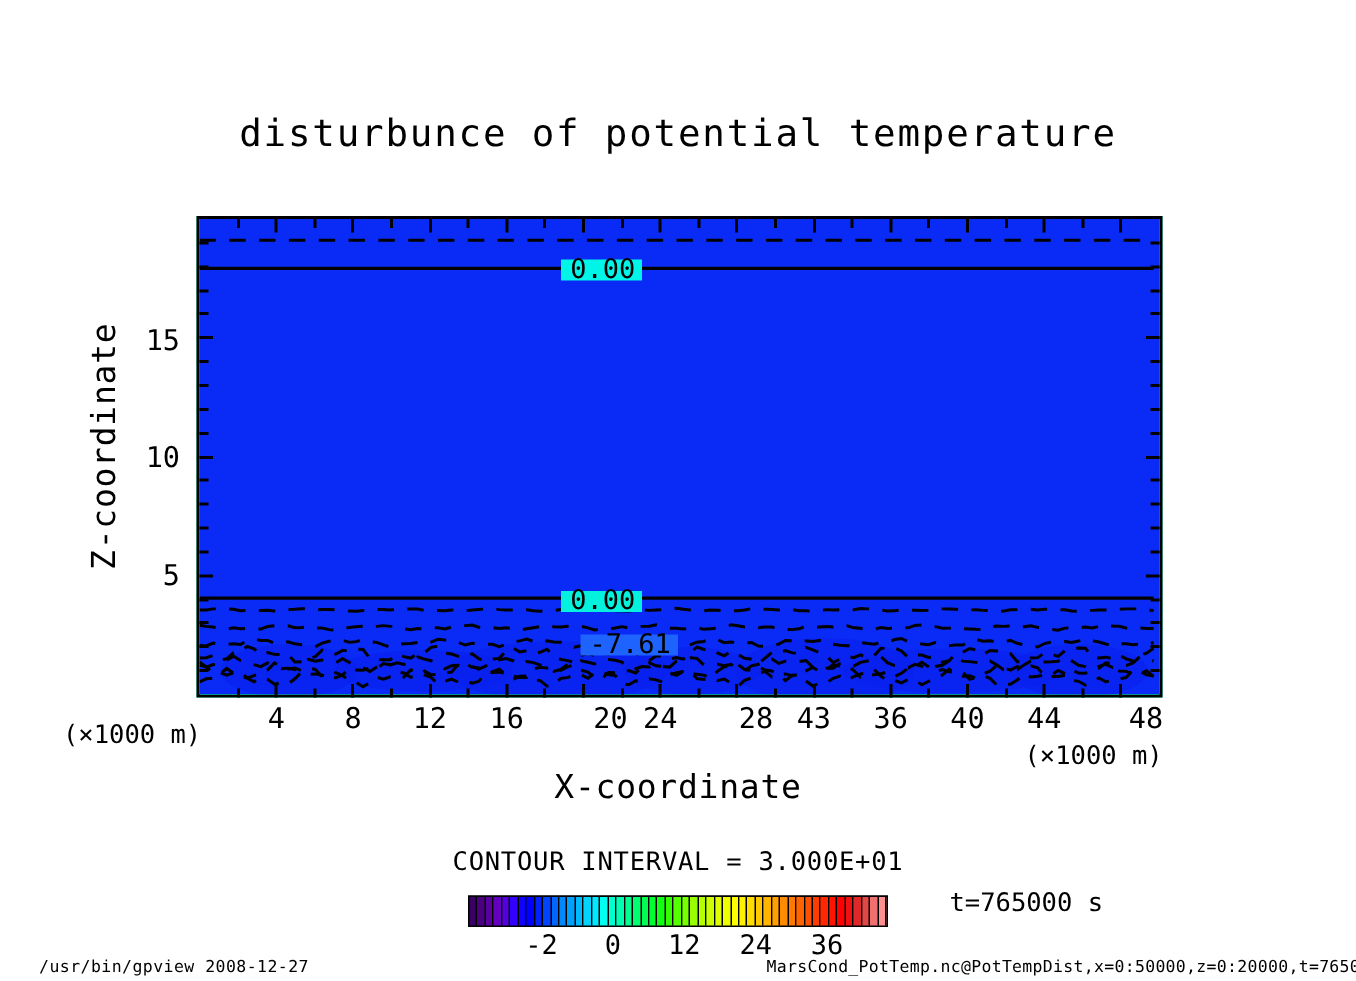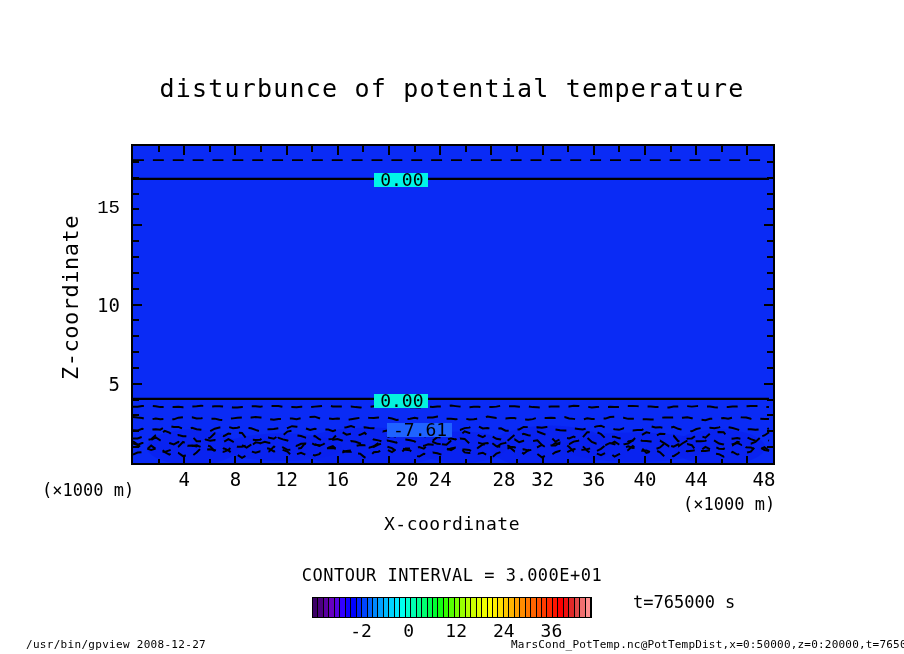--- a/index.html
+++ b/index.html
@@ -75,21 +75,21 @@
     width: 40px;
   }
 
   
   #xaxis-name {
     position: absolute;
     left: 0;
     top: 513px;
     width: 904px;
     text-align: center;
-    font-size: 18px;
+    font-size: 22px;
     letter-spacing: 0.5px;
   }
   #yaxis-name {
     position: absolute;
     left: -30px;
     top: 285px;
     width: 200px;
     text-align: center;
     font-size: 22px;
     letter-spacing: 0.5px;
@@ -263,21 +263,21 @@
     <div class="tick" style="position: absolute; background: rgb(0, 0, 0); left: 720.8px; top: 146px; width: 2px; height: 6px;"></div>
     <div class="tick" style="position: absolute; background: rgb(0, 0, 0); left: 746.4px; top: 456px; width: 2px; height: 9px;"></div>
     <div class="tick" style="position: absolute; background: rgb(0, 0, 0); left: 746.4px; top: 146px; width: 2px; height: 9px;"></div>
     <div class="axis-label-x" style="left: 184.2px;">4</div>
     <div class="axis-label-x" style="left: 235.4px;">8</div>
     <div class="axis-label-x" style="left: 286.6px;">12</div>
     <div class="axis-label-x" style="left: 337.8px;">16</div>
     <div class="axis-label-x" style="left: 407px;">20</div>
     <div class="axis-label-x" style="left: 440.2px;">24</div>
     <div class="axis-label-x" style="left: 504px;">28</div>
-    <div class="axis-label-x" style="left: 542.6px;">32</div>
+    <div class="axis-label-x" style="left: 542.6px;">43</div>
     <div class="axis-label-x" style="left: 593.8px;">36</div>
     <div class="axis-label-x" style="left: 645px;">40</div>
     <div class="axis-label-x" style="left: 696.2px;">44</div>
     <div class="axis-label-x" style="left: 764px;">48</div>
     <div class="tick" style="position: absolute; background: rgb(0, 0, 0); left: 133px; top: 446.15px; width: 6px; height: 2px;"></div>
     <div class="tick" style="position: absolute; background: rgb(0, 0, 0); left: 767px; top: 446.15px; width: 6px; height: 2px;"></div>
     <div class="tick" style="position: absolute; background: rgb(0, 0, 0); left: 133px; top: 430.3px; width: 6px; height: 2px;"></div>
     <div class="tick" style="position: absolute; background: rgb(0, 0, 0); left: 767px; top: 430.3px; width: 6px; height: 2px;"></div>
     <div class="tick" style="position: absolute; background: rgb(0, 0, 0); left: 133px; top: 414.45px; width: 6px; height: 2px;"></div>
     <div class="tick" style="position: absolute; background: rgb(0, 0, 0); left: 767px; top: 414.45px; width: 6px; height: 2px;"></div>
@@ -308,21 +308,21 @@
     <div class="tick" style="position: absolute; background: rgb(0, 0, 0); left: 133px; top: 208.4px; width: 6px; height: 2px;"></div>
     <div class="tick" style="position: absolute; background: rgb(0, 0, 0); left: 767px; top: 208.4px; width: 6px; height: 2px;"></div>
     <div class="tick" style="position: absolute; background: rgb(0, 0, 0); left: 133px; top: 192.55px; width: 6px; height: 2px;"></div>
     <div class="tick" style="position: absolute; background: rgb(0, 0, 0); left: 767px; top: 192.55px; width: 6px; height: 2px;"></div>
     <div class="tick" style="position: absolute; background: rgb(0, 0, 0); left: 133px; top: 176.7px; width: 6px; height: 2px;"></div>
     <div class="tick" style="position: absolute; background: rgb(0, 0, 0); left: 767px; top: 176.7px; width: 6px; height: 2px;"></div>
     <div class="tick" style="position: absolute; background: rgb(0, 0, 0); left: 133px; top: 160.85px; width: 6px; height: 2px;"></div>
     <div class="tick" style="position: absolute; background: rgb(0, 0, 0); left: 767px; top: 160.85px; width: 6px; height: 2px;"></div>
     <div class="axis-label-y" style="top: 372.75px;">5</div>
     <div class="axis-label-y" style="top: 293.5px;">10</div>
-    <div class="axis-label-y" style="top: 197px; font-family: Liberation Mono, monospace;">15</div>
+    <div class="axis-label-y" style="top: 216px;">15</div>
   </div>
 
 <div id="xaxis-name">X-coordinate</div>
 <div id="yaxis-name">Z-coordinate</div>
 
 <div id="unit-left">(×1000 m)</div>
 <div id="unit-right">(×1000 m)</div>
 
 <div id="contour-interval">CONTOUR INTERVAL = 3.000E+01</div>
 <div id="colorbar">

